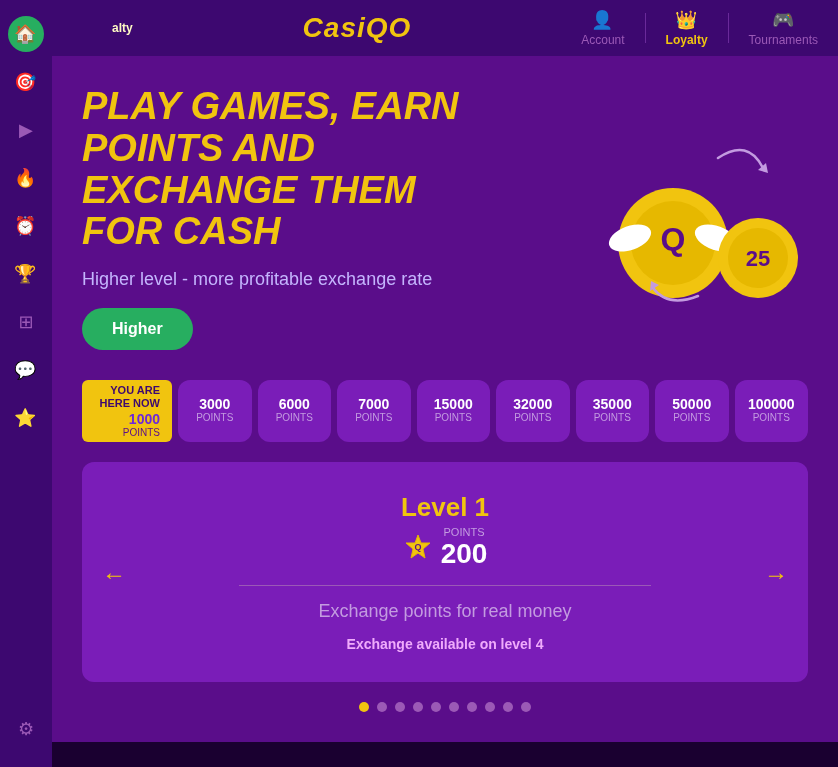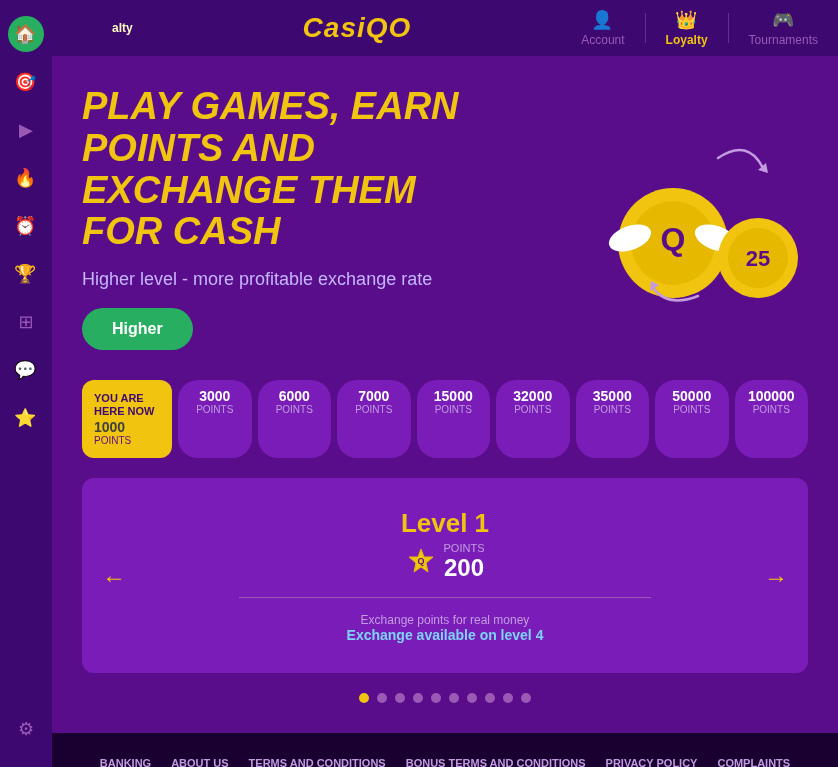--- a/index.html
+++ b/index.html
@@ -147,41 +147,41 @@
 
     
     .points-bar {
       display: flex;
       gap: 6px;
       margin-bottom: 20px;
       overflow: hidden;
     }
     .points-item {
       background-color: #7a1db8;
-      border-radius: 20px;
-      padding: 8px 12px;
+      border-radius: 12px;
+      padding: 16px 12px;
       text-align: center;
       min-width: 70px;
       flex: 1;
     }
     .points-item.current {
       background-color: #f1c40f;
-      border-radius: 12px;
-      padding: 12px 12px;
-      text-align: left;
+      border-radius: 6px;
+      padding: 4px 12px;
+      text-align: right;
       color: #3d0870;
       min-width: 90px;
     }
     .points-item .points-num {
       font-size: 14px;
       font-weight: bold;
       color: white;
     }
     .points-item.current .points-num {
-      color: #404040;
+      color: #6d28d9;
     }
     .points-item .points-label {
       font-size: 10px;
       color: #c39be0;
     }
     .points-item.current .points-label {
       color: #5a0d8a;
     }
     .you-are-here {
       font-size: 11px;
@@ -212,37 +212,37 @@
       justify-content: center;
       gap: 8px;
       margin-bottom: 15px;
     }
     .points-text-label {
       font-size: 11px;
       color: #c39be0;
       text-transform: uppercase;
     }
     .points-value {
-      font-size: 24px;
+      font-size: 28px;
       font-weight: bold;
       color: white;
     }
     .level-divider {
       width: 60%;
       height: 1px;
       background: #9b59b6;
       margin: 15px auto;
     }
     .exchange-info {
       color: #c39be0;
-      font-size: 12px;
-      margin-bottom: 0;
+      font-size: 18px;
+      margin-bottom: 14px;
     }
     .exchange-available {
-      color: #7dd3fc;
+      color: #f0abfc;
       font-size: 14px;
       font-weight: bold;
     }
     .arrow-left {
       position: absolute;
       left: 20px;
       top: 50%;
       transform: translateY(-50%);
       font-size: 24px;
       color: #f1c40f;

